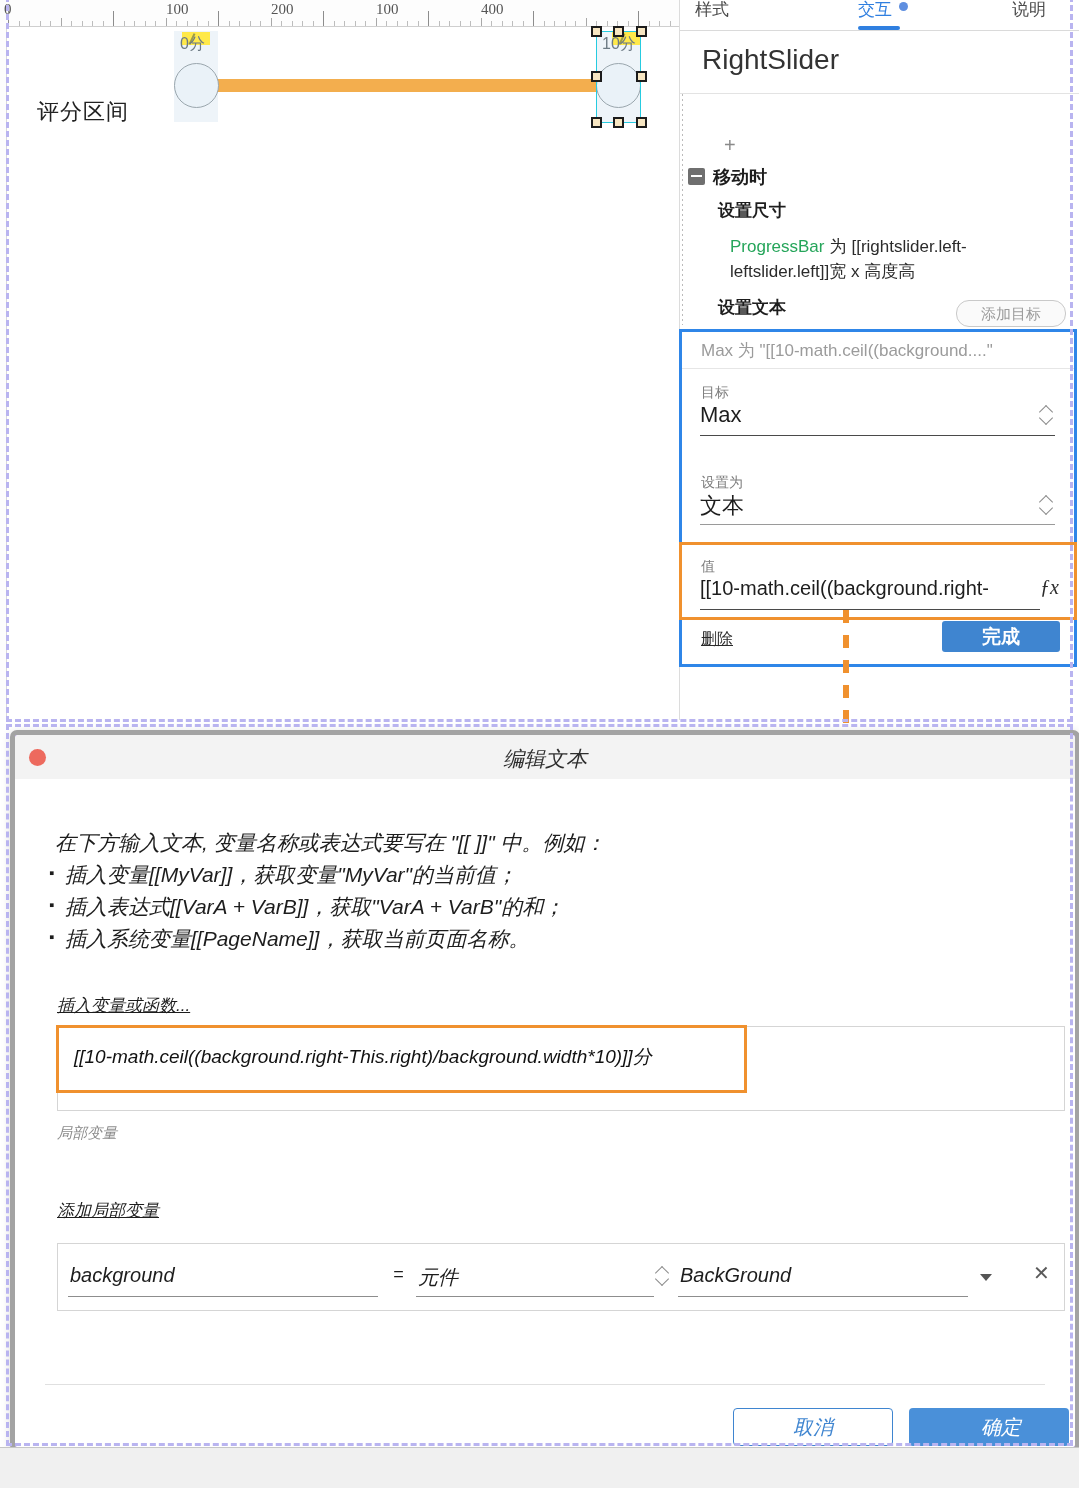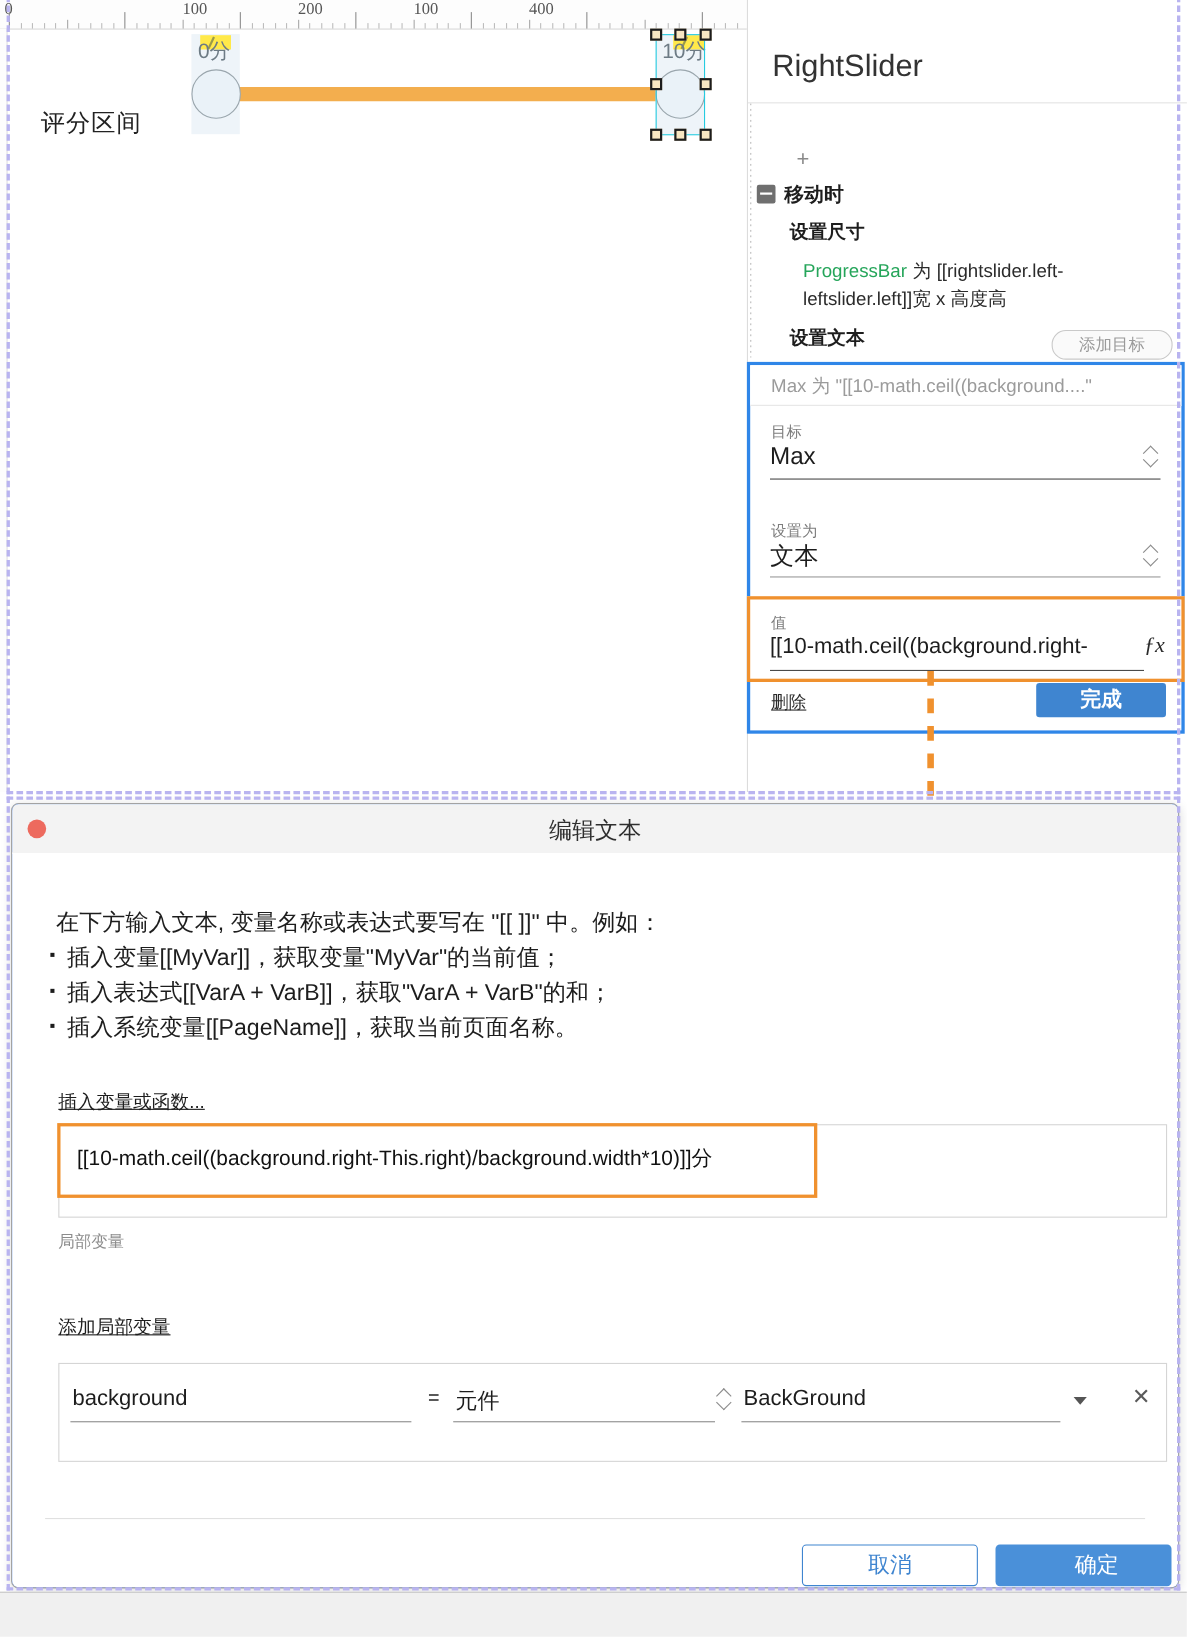--- a/index.html
+++ b/index.html
@@ -56,21 +56,21 @@
   .slider-grp{position:absolute;}
   .slider-box{
     position:absolute;background:#eef4f9;
   }
   .thumb{
     position:absolute;border-radius:50%;
     background:#eaf2f8;border:1.5px solid #9aa6ad;
     box-sizing:border-box;
   }
   .thumb-txt{
-    position:absolute;font-size:19px;color:#6d7b85;
+    position:absolute;font-size:16px;color:#6d7b85;
     font-family:"Liberation Sans","DejaVu Sans",sans-serif;
     white-space:nowrap;
   }
   .bar{
     position:absolute;background:#f3ae4e;border-radius:1px;
   }
   .hl-note{
     position:absolute;background:#ffe94a;width:28px;height:13px;
   }
   .hl-note:after{
@@ -216,22 +216,22 @@
   }
   .conn .arrow{
     position:absolute;left:-9px;top:176px;width:0;height:0;
     border-left:12px solid transparent;border-right:12px solid transparent;
     border-top:22px solid #f0912e;
   }
 
   
   .dialog{
     position:absolute;left:10px;top:730px;width:1060px;height:712px;
-    background:#3b82f6;border:1px solid #a3a3a3;border-radius:7px;
-    box-shadow:0 2px 10px rgba(0,0,0,.14);overflow:hidden;
+    background:#8b5cf6;border:5px solid #a3a3a3;border-radius:7px;
+    box-shadow:0 2px 10px rgba(0,0,0,.14);overflow:hidden;font-style:italic;
   }
   .dlg-title{
     position:absolute;left:0;top:0;width:100%;height:44px;
     background:#f3f3f3;border-bottom:1px solid #dcdcdc;
   }
   .dlg-title .t{
     position:absolute;left:0;right:0;top:10px;text-align:center;
     font-size:21px;color:#2e2e2e;
     font-family:"Liberation Sans","DejaVu Sans",sans-serif;
   }
@@ -262,21 +262,21 @@
   }
   .txt-area .code{
     position:absolute;left:16px;top:17px;font-size:19px;color:#111;
     font-family:"Liberation Sans","DejaVu Sans",sans-serif;white-space:nowrap;
   }
   .sec-label{
     position:absolute;font-size:15px;color:#8c8c8c;
     font-family:"Liberation Sans","DejaVu Sans",sans-serif;
   }
   .var-area{
-    position:absolute;left:42px;top:464px;width:1008px;height:90px;
+    position:absolute;left:42px;top:464px;width:1008px;height:68px;
     border:1px solid #d5d5d5;background:#fff;box-sizing:border-box;padding-left:44px;
   }
   .vf{
     position:absolute;font-size:20px;color:#1d1d1d;
     font-family:"Liberation Sans","DejaVu Sans",sans-serif;
   }
   .vline{position:absolute;height:1px;background:#8d8d8d;}
   .caret-dn{
     position:absolute;width:0;height:0;
     border-left:6px solid transparent;border-right:6px solid transparent;
@@ -412,20 +412,27 @@
         <div class="handle" style="left:584px;top:90px;"></div>
         <div class="handle" style="left:606px;top:90px;"></div>
         <div class="handle" style="left:629px;top:90px;"></div>
       </div>
 
     </div>
   </div>
 
   <div class="panel">
 
+    <div class="tabs">
+      <div class="tab" style="left:15px">样式</div>
+      <div class="tab active" style="left:178px">交互</div>
+      <div class="tab-dot" style="left:219px;top:2px;"></div>
+      <div class="tab" style="left:332px">说明</div>
+      <div style="position:absolute;left:178px;top:26px;width:42px;height:4px;background:#2f7fe0;border-radius:2px;"></div>
+    </div>
 
     <div class="panel-title">
       <span>RightSlider</span>
     </div>
 
     <div class="panel-scroll">
       <div class="dotline"></div>
 
       <div class="plus" style="left:44px;top:40px;">+</div>
 

